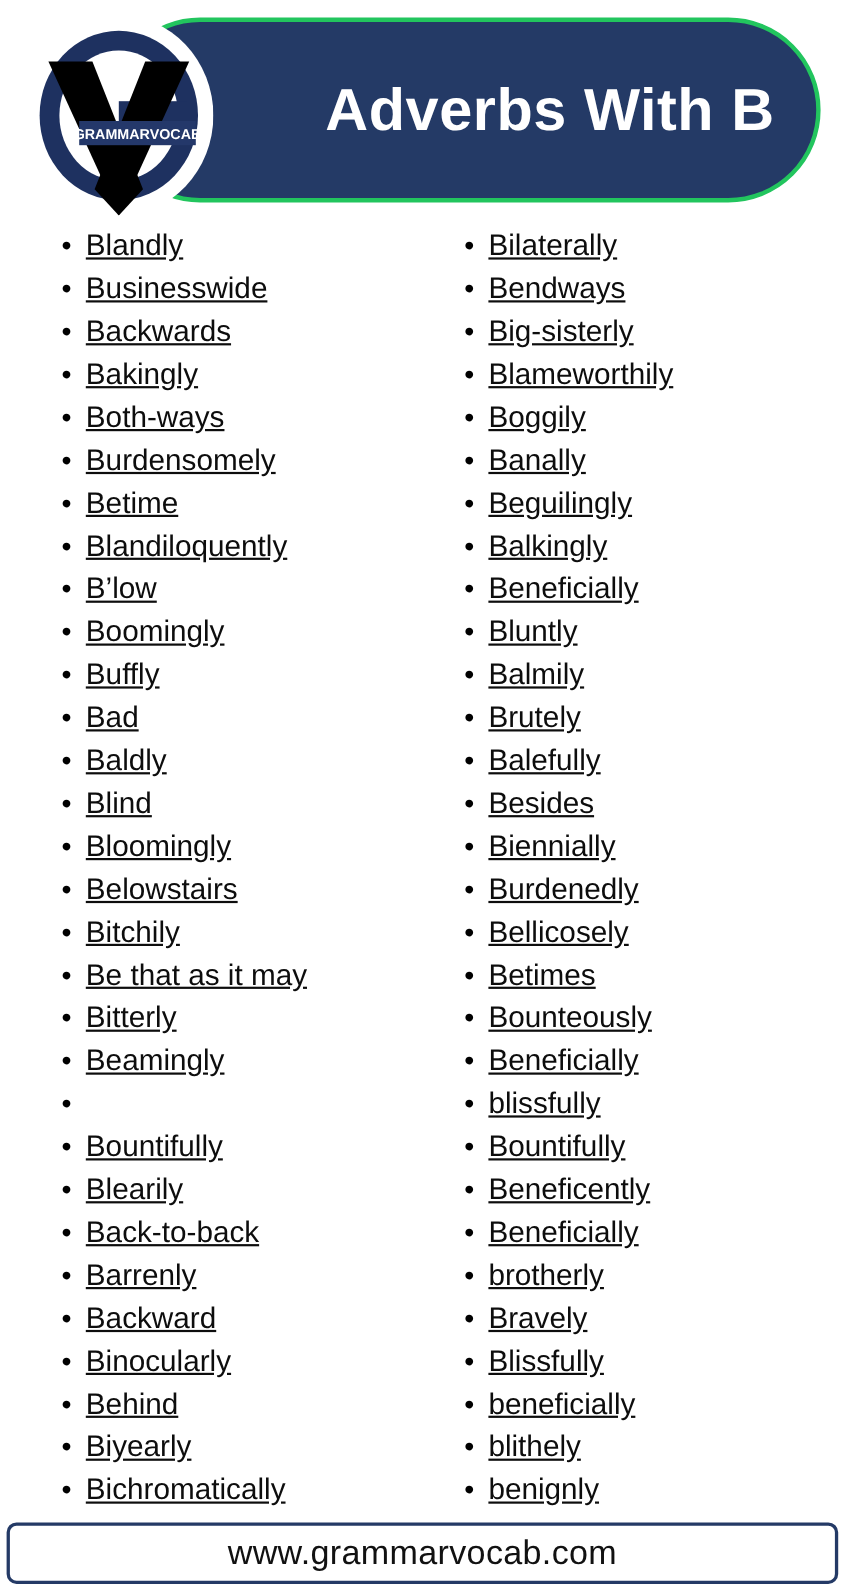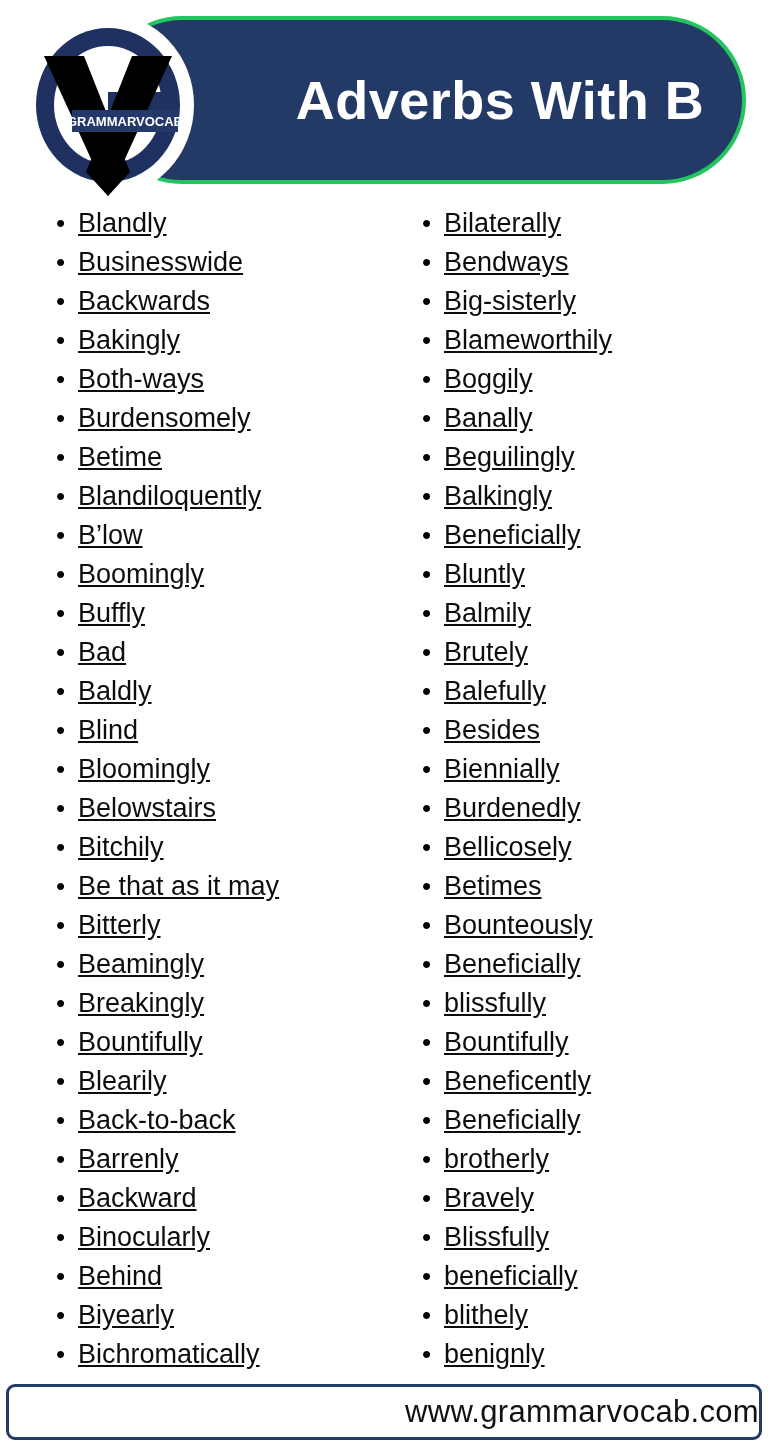--- a/index.html
+++ b/index.html
@@ -100,21 +100,21 @@
     left: 6px;
     top: 1384px;
     width: 756px;
     height: 56px;
     box-sizing: border-box;
     border: 3px solid #243a66;
     border-radius: 9px;
     background: #ffffff;
     display: flex;
     align-items: center;
-    justify-content: flex-end;
+    justify-content: center;
   }
   .footer-text {
     font-size: 31px;
     color: #111111;
     letter-spacing: 0.3px;
   }
 </style>
 </head>
 <body>
 
@@ -221,21 +221,20 @@
       <div class="word-row">
         <span class="bullet">•</span>
         <span class="word">Bitterly</span>
       </div>
       <div class="word-row">
         <span class="bullet">•</span>
         <span class="word">Beamingly</span>
       </div>
       <div class="word-row">
         <span class="bullet">•</span>
-        <span class="word">Breakingly</span>
       </div>
       <div class="word-row">
         <span class="bullet">•</span>
         <span class="word">Bountifully</span>
       </div>
       <div class="word-row">
         <span class="bullet">•</span>
         <span class="word">Blearily</span>
       </div>
       <div class="word-row">

